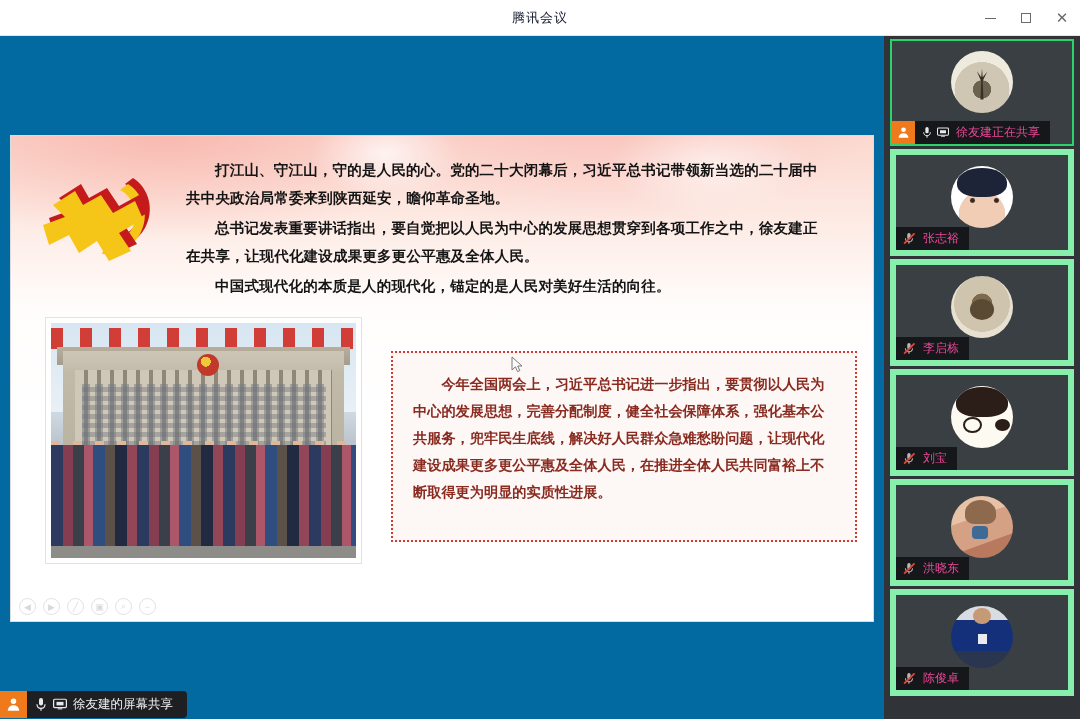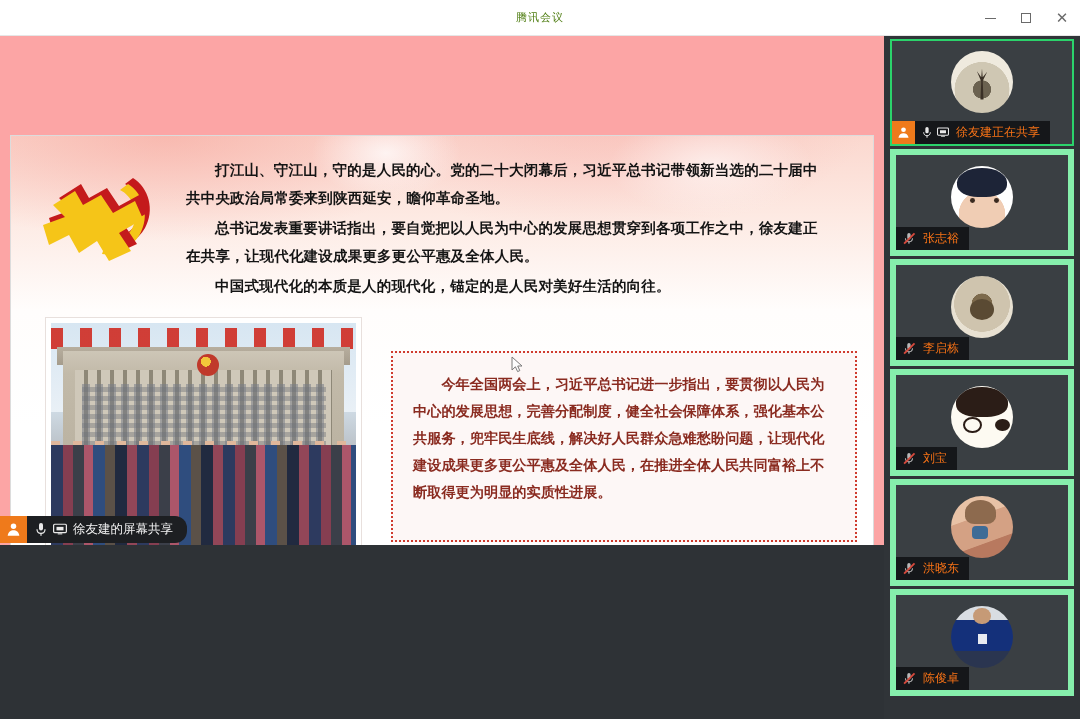--- a/index.html
+++ b/index.html
@@ -11,21 +11,21 @@
   }
 
   
   .titlebar {
     position: absolute; top: 0; left: 0; width: 1080px; height: 36px;
     background: #ffffff;
     border-bottom: 1px solid #e6e6e6;
     display: flex; align-items: center; justify-content: center;
   }
   .titlebar .title {
-    font-size: 11px; color: #4d7c0f; letter-spacing: 1px;
+    font-size: 13px; color: #0f172a; letter-spacing: 1px;
   }
   .wincontrols {
     position: absolute; right: 0; top: 0; height: 36px;
     display: flex; align-items: center;
   }
   .wincontrols .btn {
     width: 36px; height: 36px; display: flex; align-items: center;
     justify-content: center; color: #6a6a6a; font-size: 14px;
   }
   .glyph-min { display:block; width:11px; height:1px; background:#6a6a6a; }
@@ -33,22 +33,22 @@
   .glyph-close { font-size: 15px; line-height: 1; font-family:"DejaVu Sans",sans-serif;}
 
   
   .appbody {
     position: absolute; top: 36px; left: 0; width: 1080px; height: 683px;
     background: #2e3236;
   }
 
   
   .stage {
-    position: absolute; left: 0; top: 0; width: 884px; height: 509px;
-    background: #fca5a5;
+    position: absolute; left: 0; top: 0; width: 884px; height: 684px;
+    background: #0369a1;
     overflow: hidden;
   }
 
   
   .slide {
     position: absolute; left: 10px; top: 99px; width: 864px; height: 487px;
     background:
       radial-gradient(ellipse 420px 150px at 18% 0%, rgba(246,160,150,0.55), rgba(255,255,255,0) 70%),
       radial-gradient(ellipse 380px 160px at 68% -4%, rgba(247,170,165,0.45), rgba(255,255,255,0) 72%),
       linear-gradient(180deg, #fbd8cf 0%, #fde9e2 16%, #fffdfc 36%, #ffffff 60%, #ffffff 100%);
@@ -137,21 +137,21 @@
     background: rgba(255,255,255,0.4);
   }
 
   
   .cursor { position: absolute; left: 511px; top: 320px; width: 14px; height: 18px; }
 
   
   .share-pill {
     position: absolute; left: 0px; bottom: 2px; height: 27px;
     display: flex; align-items: center;
-    background: #1d1f22; border-radius: 12px;
+    background: #1d1f22; border-radius: 4px;
   }
   .share-pill .hostbadge {
     width: 27px; height: 27px; background: #ef7a1b;
     display: flex; align-items: center; justify-content: center;
   }
   .share-pill .icons { display:flex; align-items:center; gap:6px; padding: 0 6px 0 8px; }
   .share-pill .name {
     color: #f2f2f2; font-size: 12.5px; padding-right: 14px;
     font-family: "DejaVu Sans","Liberation Sans",sans-serif;
   }
@@ -172,21 +172,21 @@
   }
   .tile.active .avatar { top: 40%; }
   .label {
     position: absolute; left: 0; bottom: 0; height: 23px;
     display: flex; align-items: center; background: #15171a;
   }
   .tile.active .label { left:0; bottom:0; }
   .label .hostbadge { width: 23px; height: 23px; background:#ef7a1b;
     display:flex; align-items:center; justify-content:center; }
   .label .icons { display:flex; align-items:center; gap:5px; padding-left:7px; }
-  .label .nm { color:#f97316; font-size: 12px; padding: 0 10px 0 7px;
+  .label .nm { color:#ec4899; font-size: 12px; padding: 0 10px 0 7px;
                font-family: "DejaVu Sans","Liberation Sans",sans-serif; white-space:nowrap; }
 
   
   .av-tree { background: radial-gradient(circle at 50% 62%, #6b6250 0 18%, #cfc7b3 19% 55%, #efeade 56% 100%); position:relative;}
   .av-tree::after{content:"";position:absolute;left:38%;top:28%;width:24%;height:50%;background:#3a3026;clip-path:polygon(40% 100%,60% 100%,55% 40%,85% 10%,55% 28%,50% 0,45% 28%,15% 8%,45% 42%);}
   .av-boy { background: radial-gradient(circle at 50% 78%, #f0cdb4 0 40%, #ffffff 41% 100%); position:relative; }
   .av-boy::before{content:"";position:absolute;left:10%;top:4%;width:80%;height:46%;background:#1d2437;border-radius:50% 50% 42% 42%;}
   .av-boy::after{content:"";position:absolute;left:30%;top:52%;width:8%;height:8%;background:#3a2a20;border-radius:50%;box-shadow:24px 0 0 #3a2a20;}
   .av-cat { background: radial-gradient(circle at 50% 45%, #7d6a4c 0 22%, #cfc4ae 23% 60%, #e8e1d2 61% 100%); position:relative;}
   .av-cat::after{content:"";position:absolute;left:30%;top:38%;width:40%;height:34%;background:#5a4a33;border-radius:50%;}

